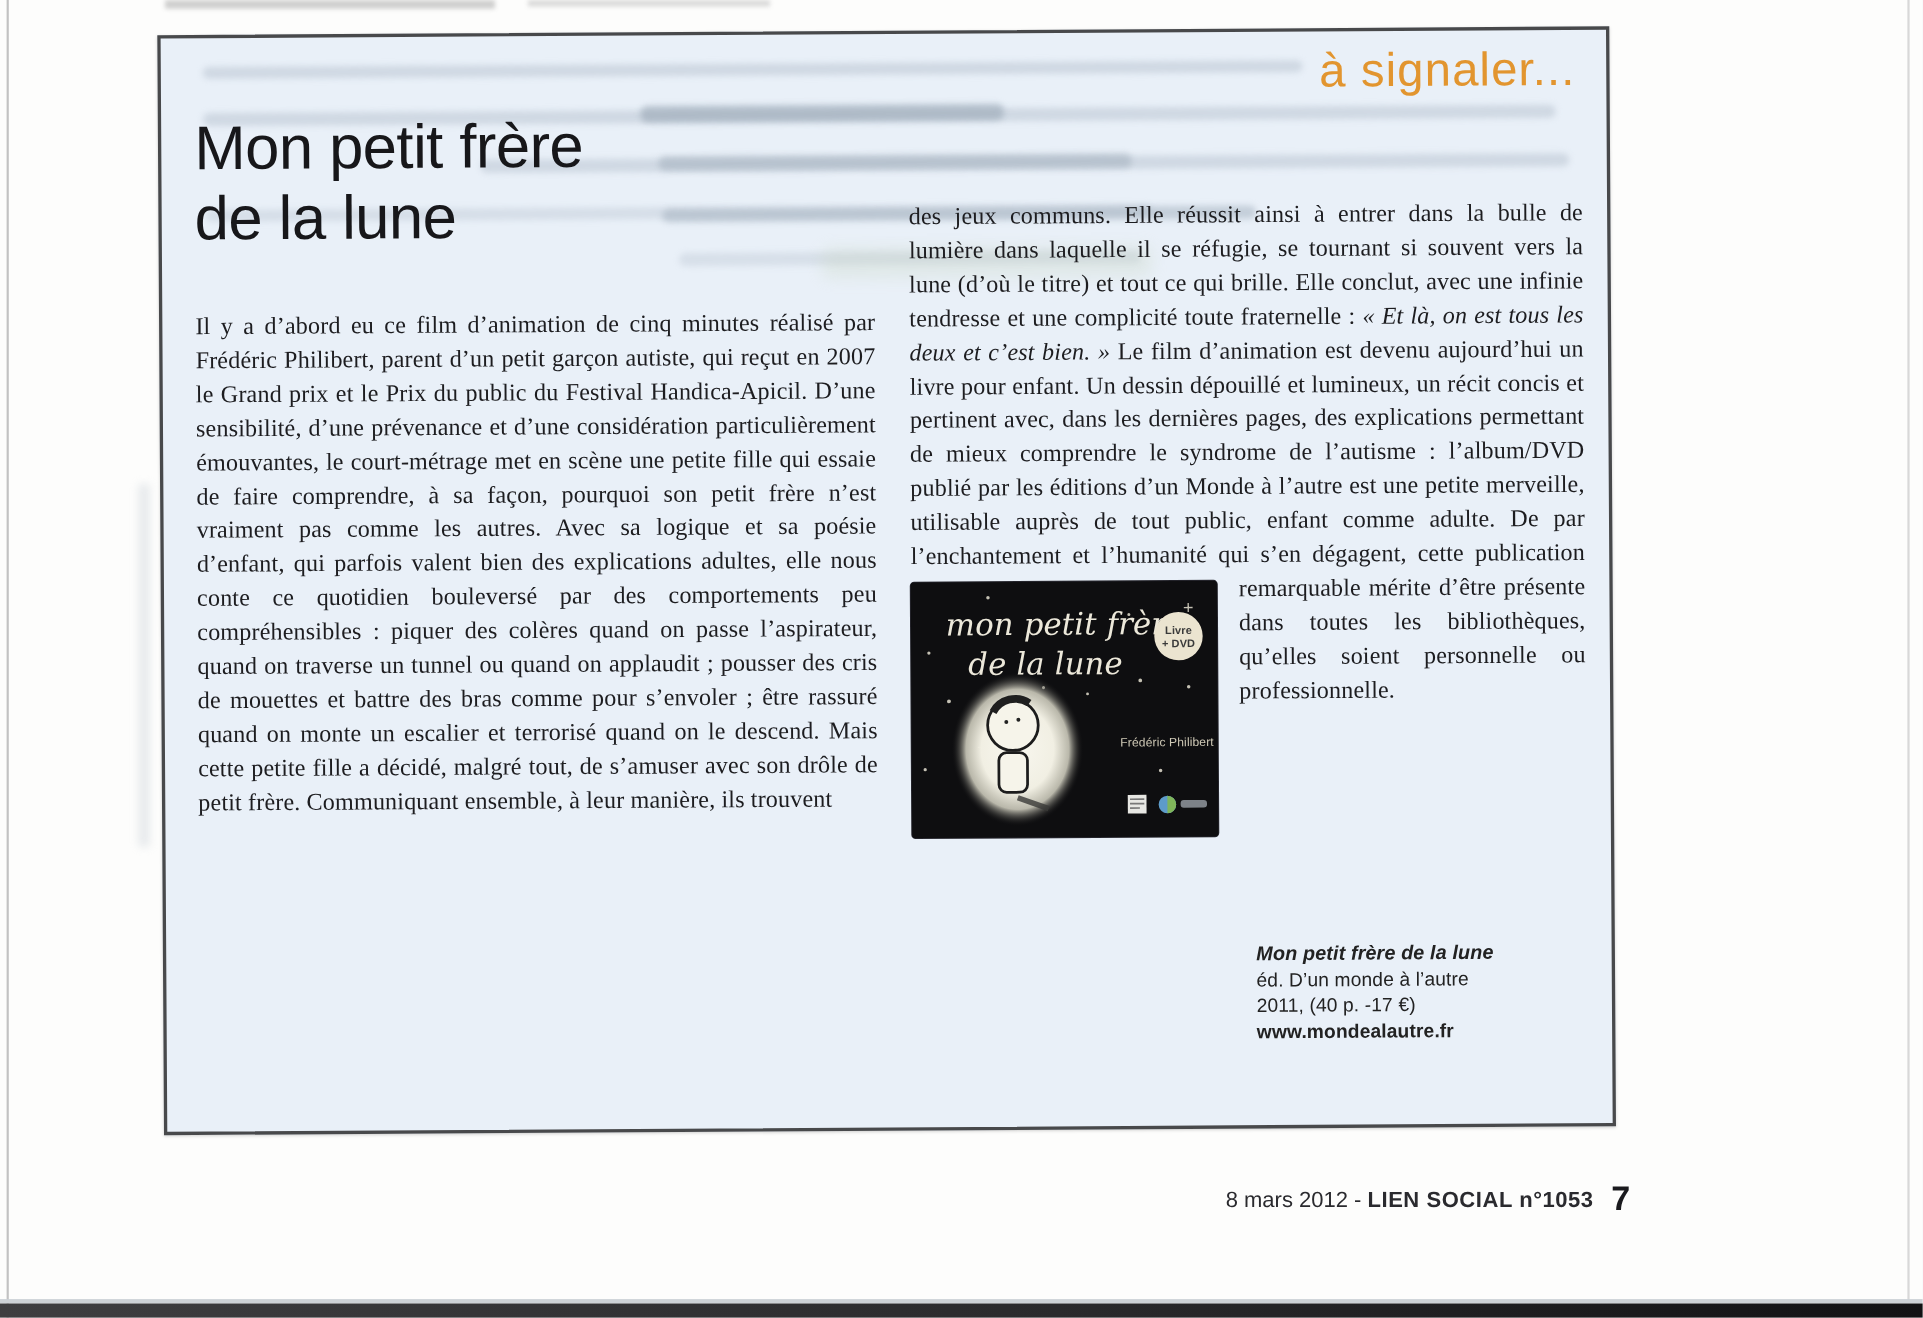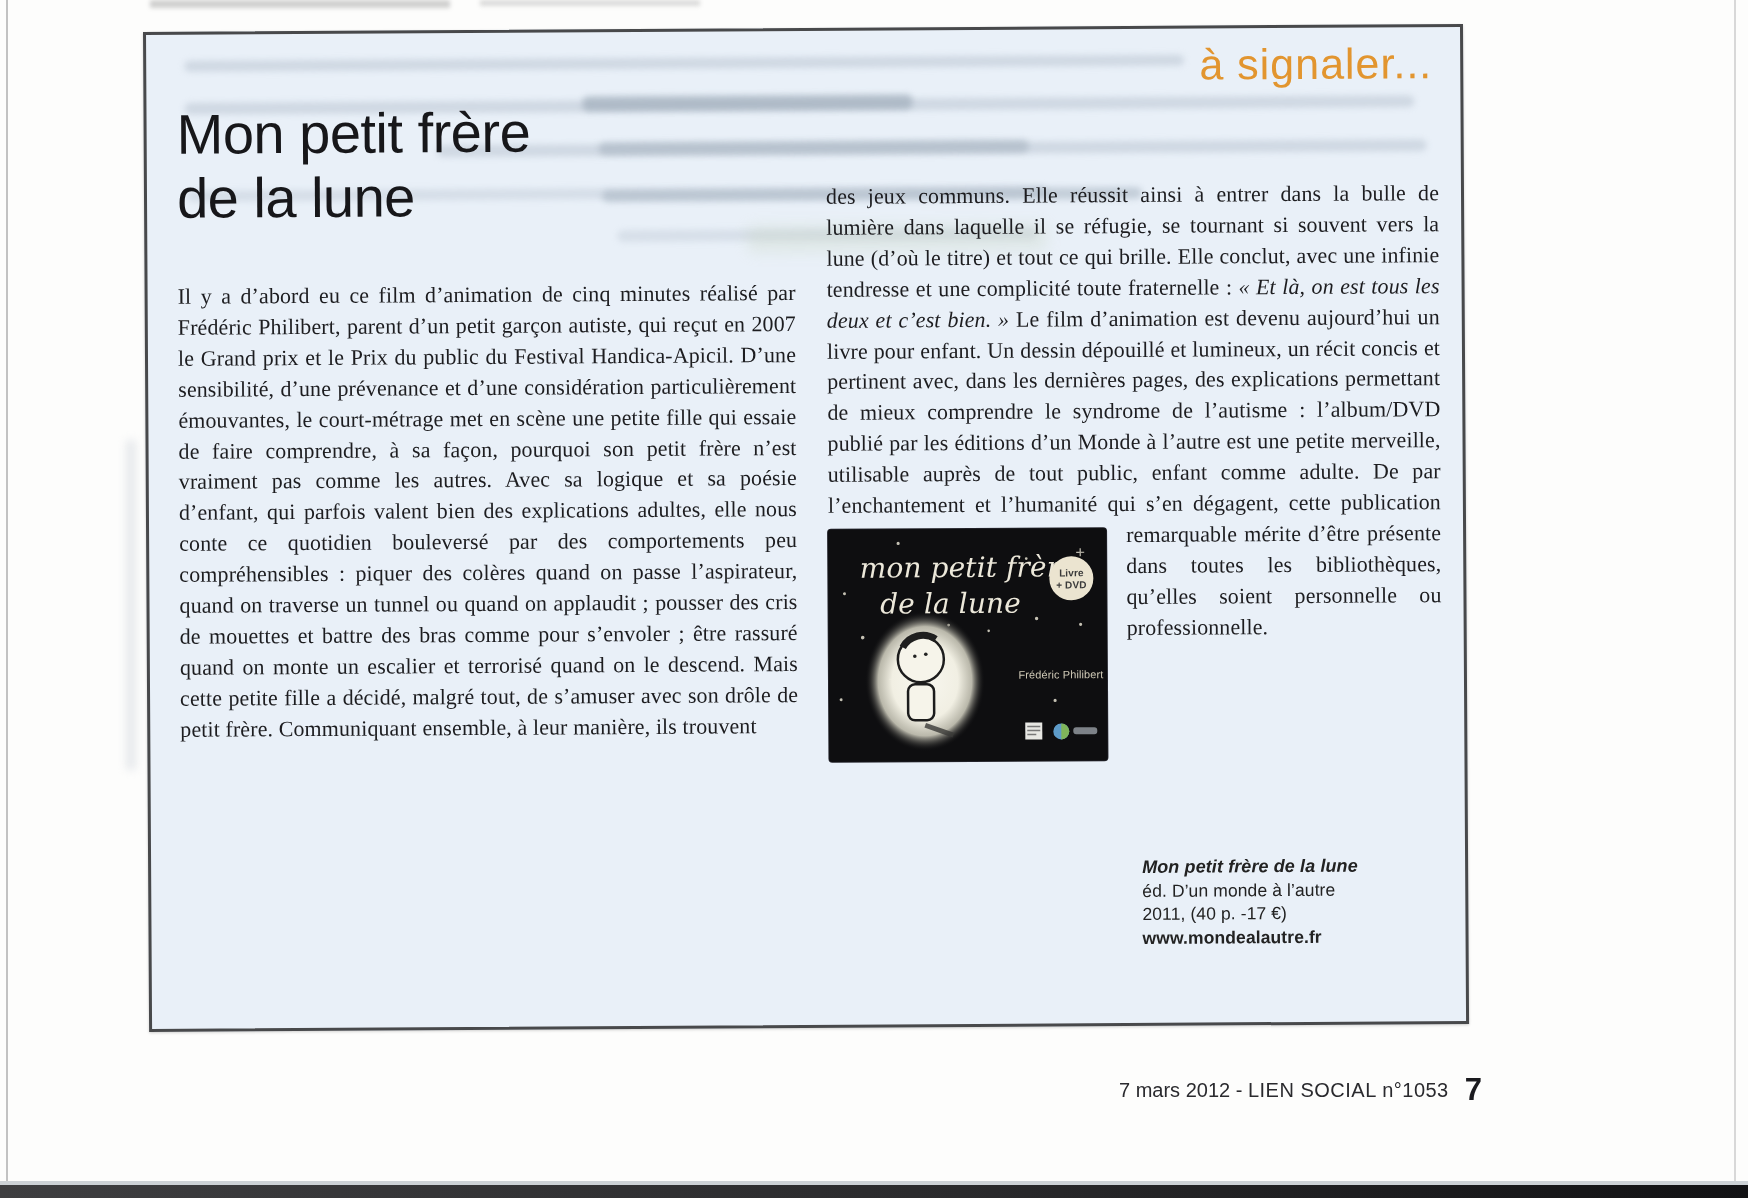--- a/index.html
+++ b/index.html
@@ -71,21 +71,21 @@
     font-family:"Liberation Sans", sans-serif;
     font-size:17.5px;line-height:23.5px;color:#222;text-align:left;
   }
   .cap-title{font-style:italic;font-weight:bold;font-size:18px;}
   .cap-site{font-weight:bold;}
 
   .footer{
     position:absolute;top:1072px;left:0;width:1482px;text-align:right;
     font-size:20px;color:#2a2a2e;
   }
-  .footer .mag{font-weight:normal;letter-spacing:0.5px;}
+  .footer .mag{font-weight:bold;letter-spacing:0.5px;}
   .footer .pnum{font-weight:bold;font-size:31px;margin-left:16px;vertical-align:-3px;color:#1a1a1e;}
 </style>
 </head>
 <body>
 
 <div class="edge-left"></div>
 <div class="edge-right"></div>
 <div class="bottom-strip"></div>
 <div class="bottom-bar"></div>
 <div class="g-top"></div>
@@ -168,14 +168,14 @@
     <div class="caption">
       <div class="cap-title">Mon petit frère de la lune</div>
       <div>éd. D’un monde à l’autre</div>
       <div>2011, (40 p. -17 €)</div>
       <div class="cap-site">www.mondealautre.fr</div>
     </div>
   </div>
 </div>
 
 <div class="footer">
-  <span>7 mars 2012 - </span><span class="mag">LIEN SOCIAL n°1053</span><span class="pnum">7</span>
+  <span>8 mars 2012 - </span><span class="mag">LIEN SOCIAL n°1053</span><span class="pnum">7</span>
 </div>
 
 </body></html>

